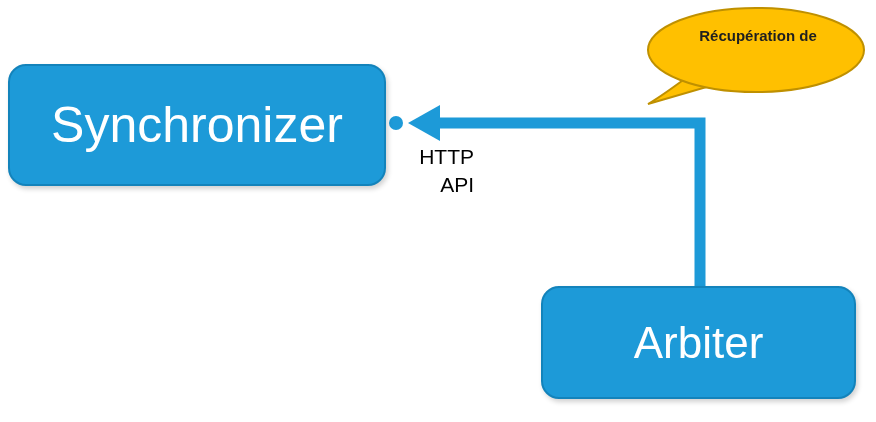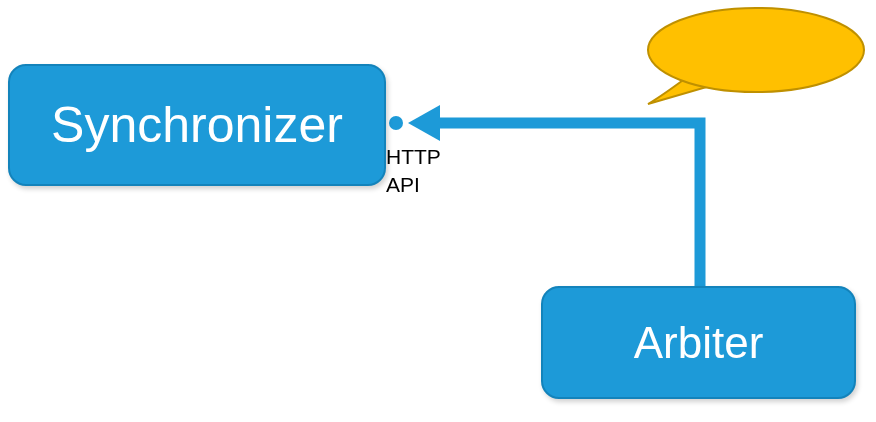--- a/index.html
+++ b/index.html
@@ -47,21 +47,21 @@
     fill: none;
     stroke: var(--arrow, #1d9ad8);
     stroke-width: 11;
     stroke-linejoin: miter;
   }
   .arrow-fill { fill: var(--arrow, #1d9ad8); }
   .connector-label {
     position: absolute;
     left: 386px; top: 143px;
     width: 88px;
-    text-align: left;
+    text-align: right;
     font-size: 21px;
     line-height: 1.32;
     color: var(--connector-text, #000000);
     white-space: pre-line;
   }
   .callout-svg { left: 640px; top: 2px; }
   .callout-shape {
     fill: var(--callout-fill, #ffc000);
     stroke: var(--callout-border, #bf9000);
     stroke-width: 2;
@@ -86,20 +86,21 @@
     <polyline class="arrow-stroke" points="700,290 700,123 436,123"></polyline>
     <polygon class="arrow-fill" points="408,123 440,105 440,141"></polygon>
     <circle class="arrow-fill" cx="396" cy="123" r="7"></circle>
   </svg>
 
   <svg class="callout-svg" width="232" height="112" viewBox="0 0 232 112">
     <path class="callout-shape" d="M 54 70 Q 22 94 8 102 Q 50 90 84 80 Z"></path>
     <ellipse class="callout-shape" cx="116" cy="48" rx="108" ry="42"></ellipse>
   </svg>
   <div class="callout-text">
+    <div>Récupération de</div>
   </div>
 
   <div class="node node-synchronizer">
     <span>Synchronizer</span>
   </div>
 
   <div class="node node-arbiter">
     <span>Arbiter</span>
   </div>
 

